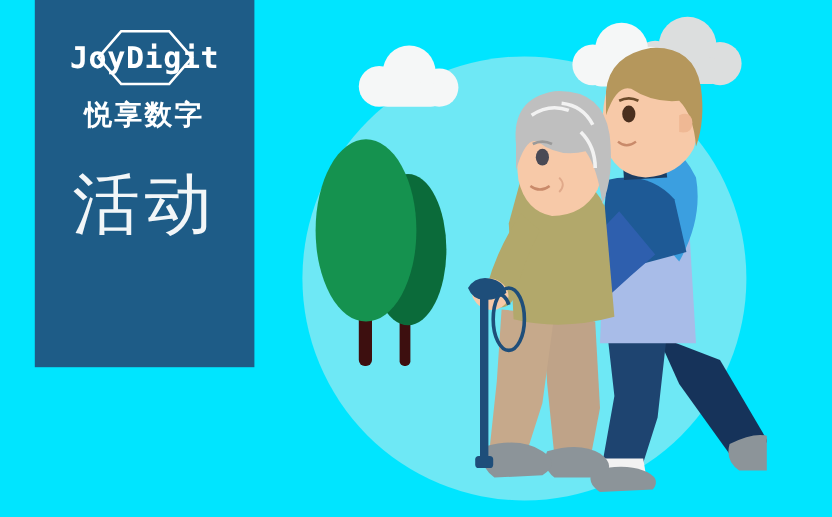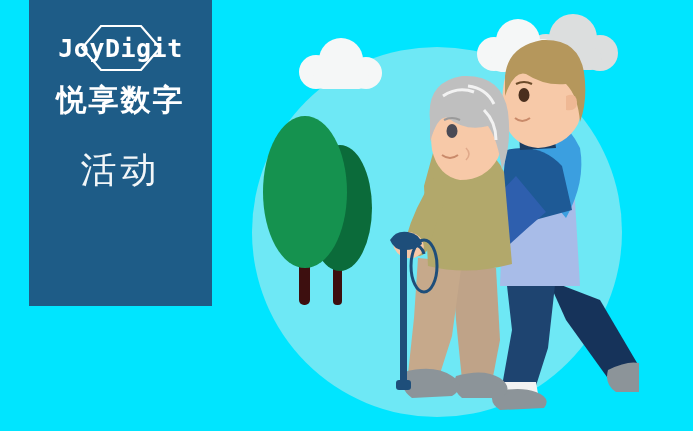--- a/index.html
+++ b/index.html
@@ -22,26 +22,26 @@
   #logo-block{margin-top:22px;display:flex;flex-direction:column;align-items:center;}
   #logo-mark{position:relative;width:150px;height:52px;}
   #logo-mark svg{position:absolute;left:0;top:0;}
   #logo-word{
     position:absolute;left:0;top:0;width:150px;height:52px;
     display:flex;align-items:center;justify-content:center;
     color:#FFFFFF;font-size:25px;letter-spacing:0.5px;font-weight:bold;
     font-family:"DejaVu Sans Mono", monospace;
   }
   #logo-cn{
-    margin-top:6px;color:#FFFFFF;font-size:30px;font-weight:bold;letter-spacing:2px;
+    margin-top:6px;color:#FFFFFF;font-size:23px;font-weight:bold;letter-spacing:2px;
     font-family:"DejaVu Sans", sans-serif;
   }
   #title-block{
     margin-top:30px;display:flex;flex-direction:column;align-items:center;
-    color:#F2F6F8;font-family:"DejaVu Sans", sans-serif;font-size:36px;line-height:1.08;
+    color:#F2F6F8;font-family:"DejaVu Sans", sans-serif;font-size:56px;line-height:1.08;
     letter-spacing:4px;font-weight:400;
   }
   #title-block .tline{white-space:nowrap;}
 </style>
 </head>
 <body>
 
 <div id="stage">
 
   <svg id="art" viewBox="0 0 693 431">

